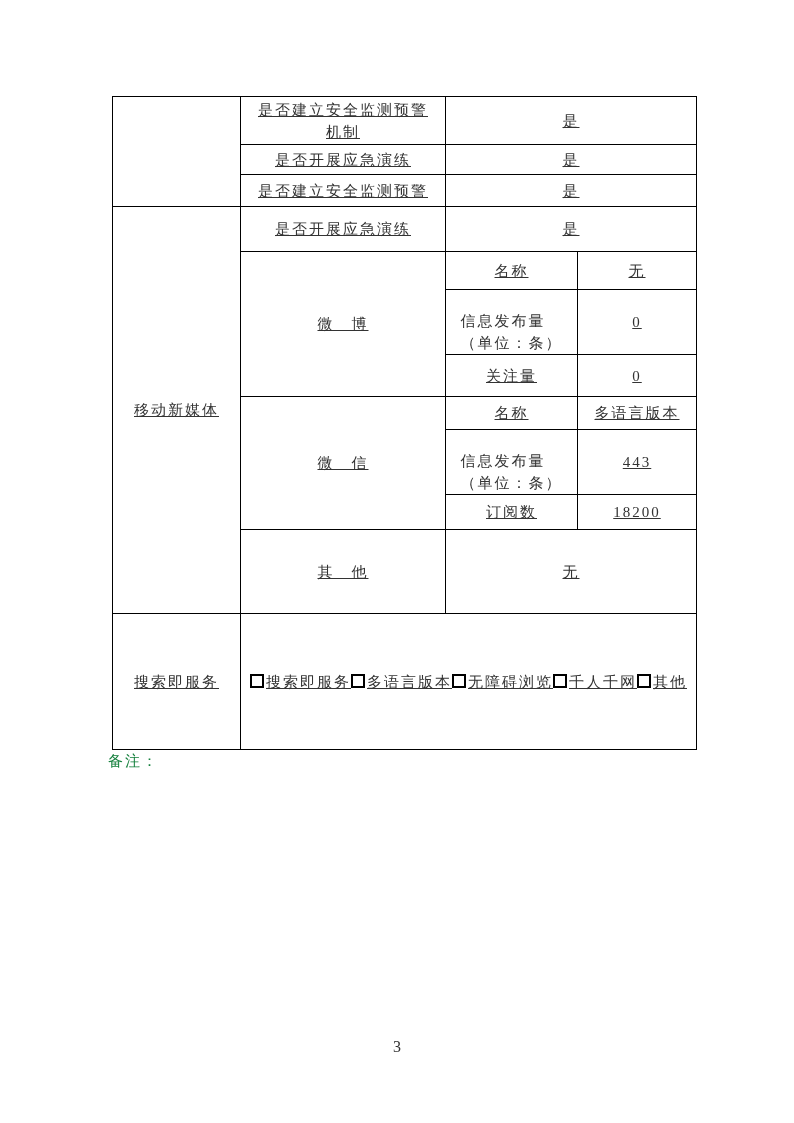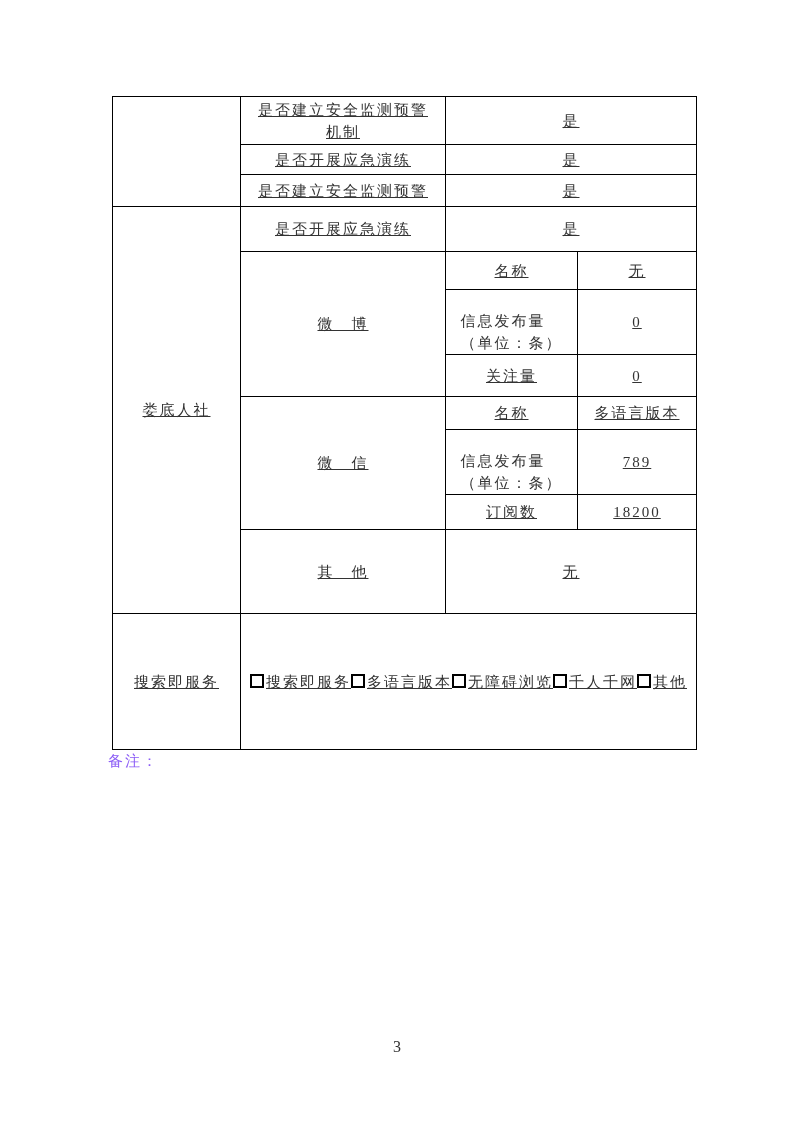--- a/index.html
+++ b/index.html
@@ -22,21 +22,21 @@
   .tl{display:inline-block;text-align:left;margin-top:20px;}
   .innov-cell{letter-spacing:2px;white-space:nowrap;}
   .cb{
     display:inline-block;width:10px;height:10px;
     border:2px solid #000000;vertical-align:-1px;margin-right:2px;
     background:#ffffff;
   }
   .opt{white-space:nowrap;}
   .notes{
     position:absolute;left:108px;top:752px;
-    font-size:15px;letter-spacing:2px;color:#8b5cf6;
+    font-size:15px;letter-spacing:2px;color:#15803d;
   }
   .pageno{
     position:absolute;left:0;top:1038px;width:100%;
     text-align:center;font-size:16px;color:#333333;
   }
 </style>
 </head>
 <body>
 
 <table class="report-table">
@@ -59,21 +59,21 @@
     <tr style="height:30px">
       <td>是否开展应急演练</td>
       <td colspan="2">是</td>
     </tr>
     <tr style="height:32px">
       <td>是否建立安全监测预警</td>
       <td colspan="2">是</td>
     </tr>
 
     <tr style="height:45px">
-      <td rowspan="8">娄底人社</td>
+      <td rowspan="8">移动新媒体</td>
       <td>是否开展应急演练</td>
       <td colspan="2">是</td>
     </tr>
     <tr style="height:38px">
       <td rowspan="3">微　博</td>
       <td>名称</td>
       <td class="num">无</td>
     </tr>
     <tr style="height:50px">
       <td>
@@ -93,21 +93,21 @@
       <td>名称</td>
       <td class="num">多语言版本</td>
     </tr>
     <tr style="height:50px">
       <td>
         <span class="tl">
           <span>信息发布量</span><br>
           <span>（单位：条）</span>
         </span>
       </td>
-      <td class="num">789</td>
+      <td class="num">443</td>
     </tr>
     <tr style="height:35px">
       <td>订阅数</td>
       <td class="num">18200</td>
     </tr>
     <tr style="height:84px">
       <td>其　他</td>
       <td colspan="2">无</td>
     </tr>
 

